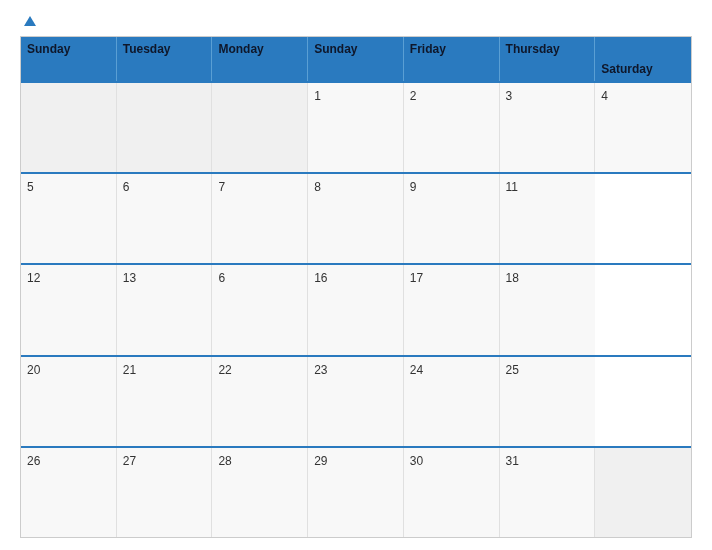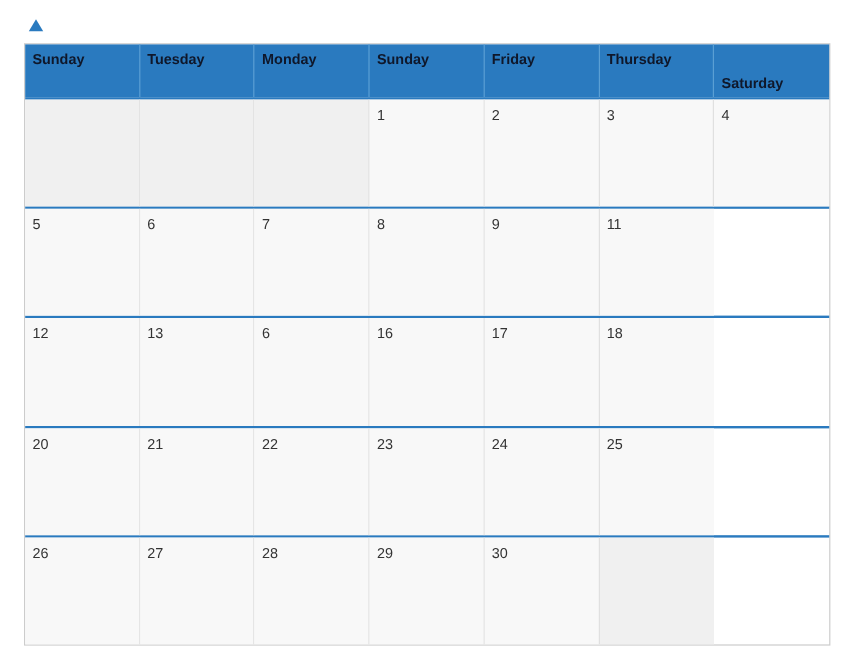--- a/index.html
+++ b/index.html
@@ -180,17 +180,18 @@
           <div class="cal-cell"><span class="day-num">23</span></div>
           <div class="cal-cell"><span class="day-num">24</span></div>
           <div class="cal-cell"><span class="day-num">25</span></div>
         </div>
         <div class="cal-week">
           <div class="cal-cell"><span class="day-num">26</span></div>
           <div class="cal-cell"><span class="day-num">27</span></div>
           <div class="cal-cell"><span class="day-num">28</span></div>
           <div class="cal-cell"><span class="day-num">29</span></div>
           <div class="cal-cell"><span class="day-num">30</span></div>
+          <div class="cal-cell"><span class="day-num">31</span></div>
           <div class="cal-cell empty"></div>
         </div>
       </div>
   </div>
 </div>
 
 </body></html>

